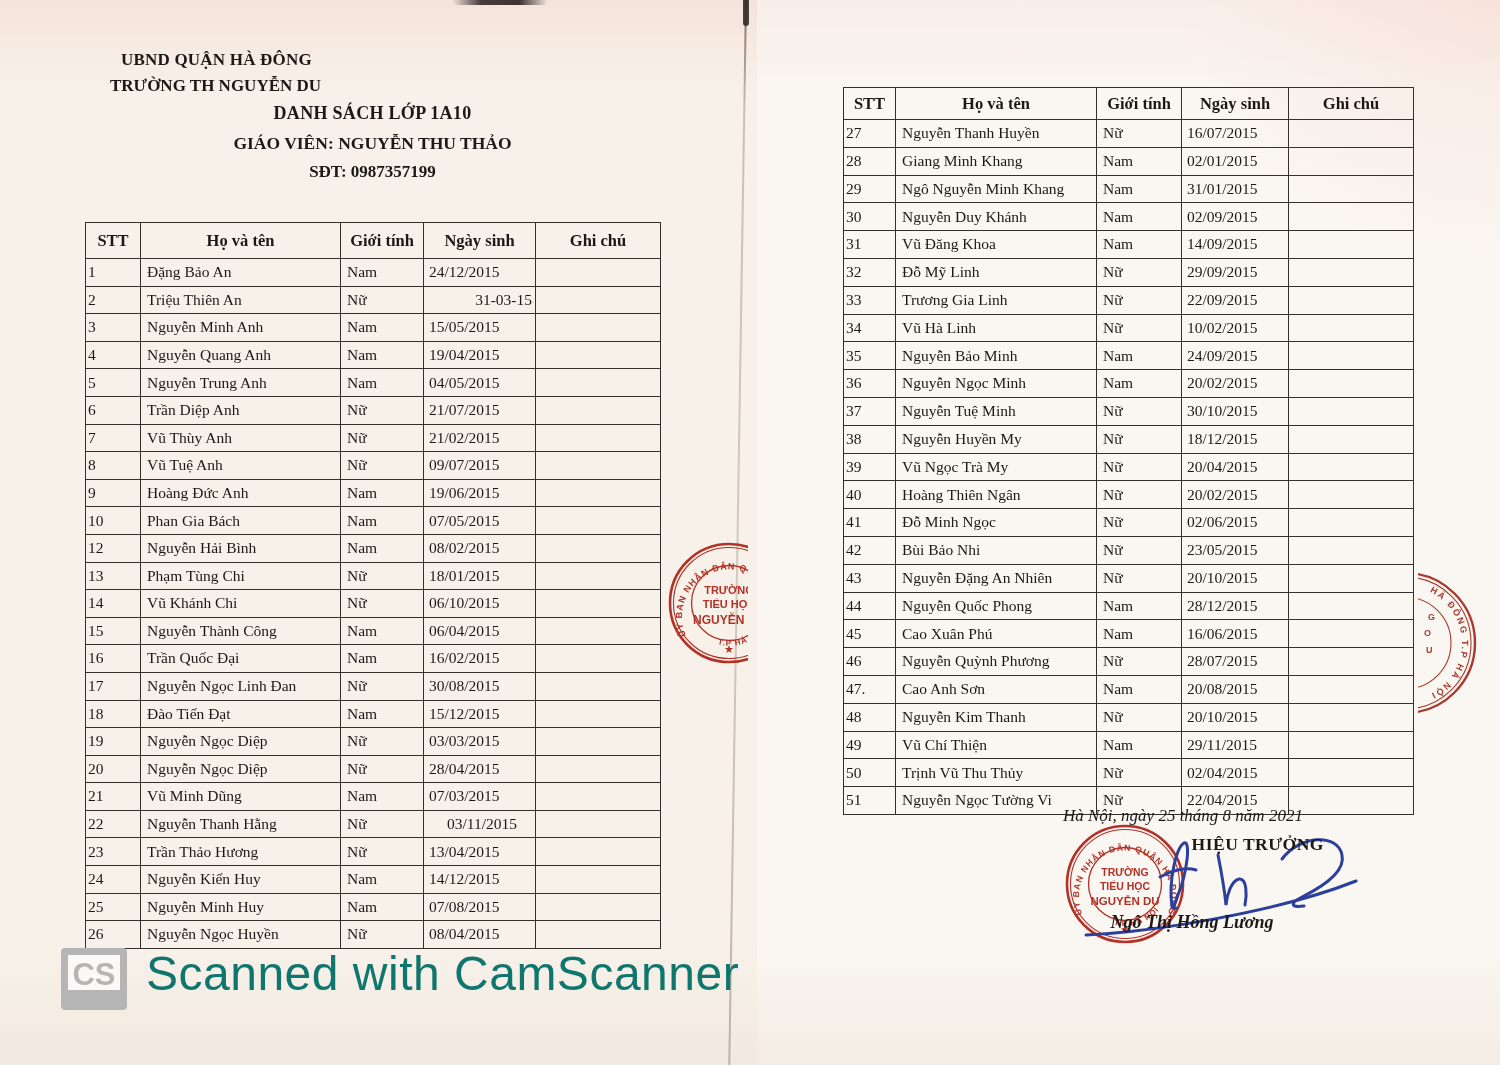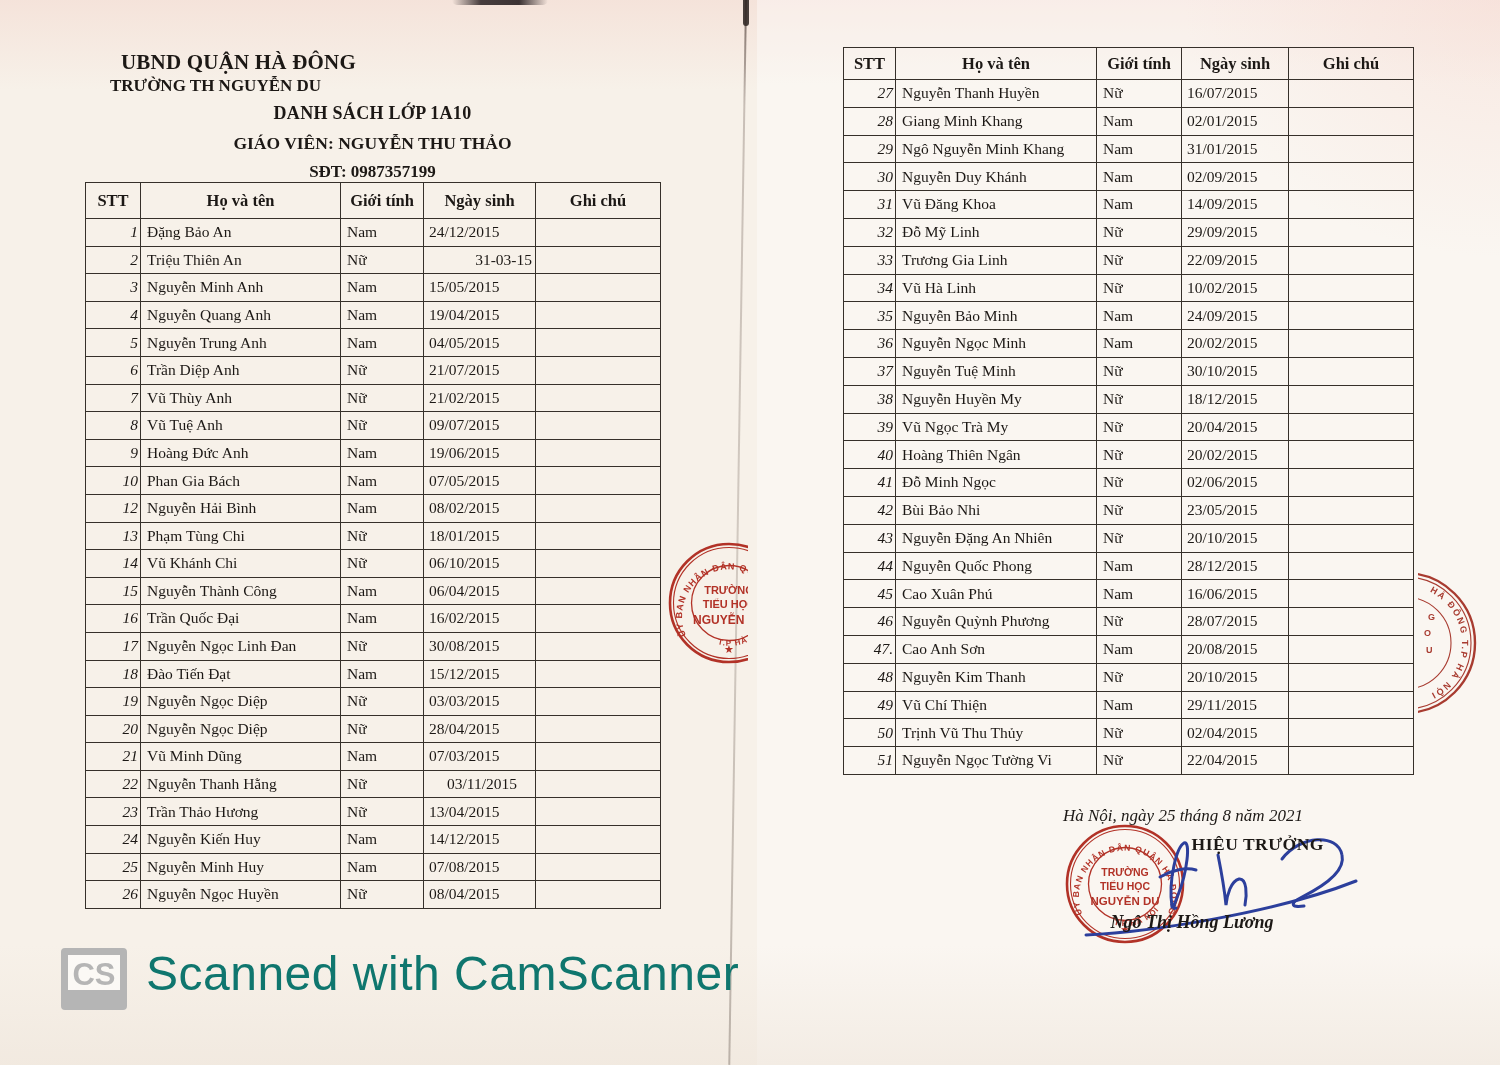--- a/index.html
+++ b/index.html
@@ -23,37 +23,37 @@
   .fold-line{position:absolute;left:745px;top:0;width:2px;height:1065px;
     transform:rotate(0.9deg);transform-origin:top center;
     background:linear-gradient(180deg,#2e2422 0%, #6f5f58 3%, #b9aea6 10%, #c6bdb4 55%, #a99f96 100%);
     opacity:.75;}
   .fold-cap{position:absolute;left:743px;top:0;width:6px;height:26px;background:#342a27;border-radius:0 0 3px 3px;opacity:.9;}
   .top-smudge{position:absolute;left:452px;top:0;width:96px;height:5px;border-radius:0 0 6px 6px;
     background:linear-gradient(90deg, rgba(40,32,34,0) 0%, rgba(40,32,34,.85) 30%, rgba(40,32,34,.9) 70%, rgba(40,32,34,0) 100%);}
 
   
   .hdr{position:absolute;font-weight:bold;white-space:nowrap;}
-  .org1{left:121px;top:50px;font-size:21px;letter-spacing:.2px;text-align:center;}
+  .org1{left:121px;top:50px;font-size:17px;letter-spacing:.2px;text-align:center;}
   .org2{left:110px;top:76px;font-size:17px;}
   .doc-title{left:85px;top:103px;width:575px;text-align:center;font-size:18px;letter-spacing:.3px;}
   .teacher-line{left:85px;top:133px;width:575px;text-align:center;font-size:17.5px;}
   .phone-line{left:85px;top:162px;width:575px;text-align:center;font-size:17px;}
 
   
   table.roster{position:absolute;border-collapse:collapse;table-layout:fixed;
-    background:transparent;}
+    background:transparent;margin-top:40px;}
   table.roster th, table.roster td{
     border:1.6px solid #36302a;
     font-size:15.5px;line-height:1.05;
     overflow:hidden;white-space:nowrap;
     padding:0 0 0 6px;vertical-align:middle;
   }
   table.roster th{font-weight:bold;font-size:16.5px;text-align:center;padding:0 2px;}
-  table.roster td.c-stt{text-align:right;padding:0 2px;font-style:italic;}
+  table.roster td.c-stt{text-align:left;padding:0 2px;}
   table.roster td.c-dob{padding-left:5px;}
   table.roster td.c-note{padding:0;}
   #table-left{left:85px;top:182px;width:575px;}
   #table-left th{height:35px;}
   #table-left td{height:26.6px;}
   #table-right{left:843px;top:47px;width:570px;}
   #table-right th{height:31px;}
   #table-right td{height:26.8px;}
 
   

